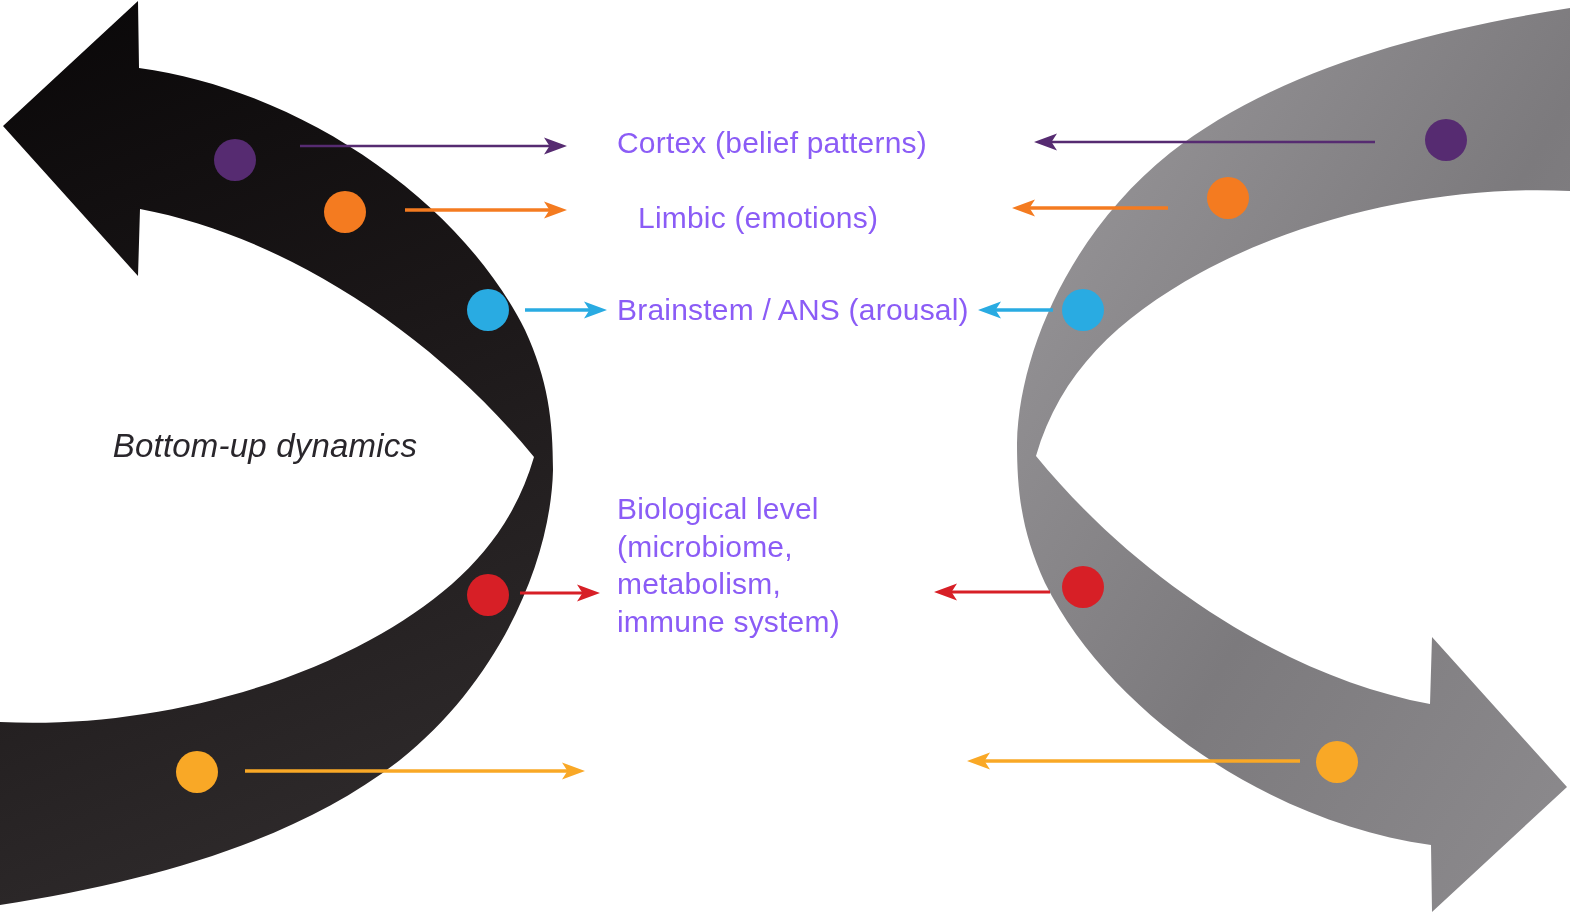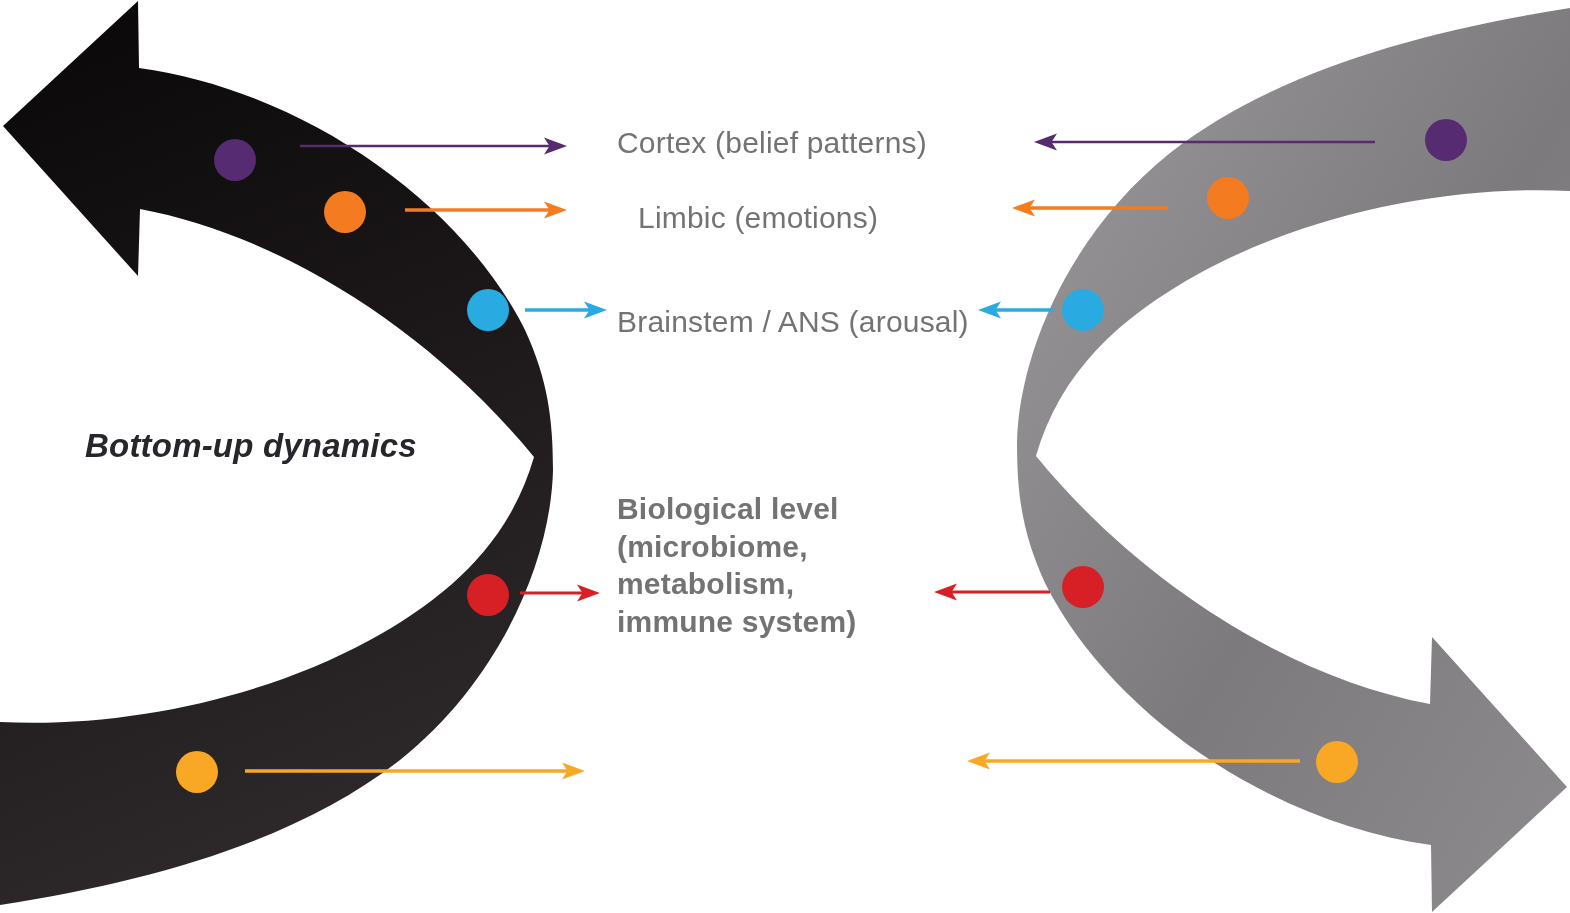--- a/index.html
+++ b/index.html
@@ -6,33 +6,34 @@
   #stage{
     position:relative;
     width:1570px;height:913px;
     background:#ffffff;
     overflow:hidden;
     font-family:"Liberation Sans", sans-serif;
   }
   #gfx{position:absolute;left:0;top:0;}
   .lbl{
     position:absolute;
-    color:#737373;
+    color:#8b5cf6;
     font-size:30px;
     line-height:36px;
     white-space:pre-line;
     letter-spacing:0.2px;
   }
   .lbl.multi{line-height:37.5px;}
   .title{
     position:absolute;
     width:360px;
+    text-align:center;
     color:#29262b;
     font-size:33px;
-    font-weight:bold;
+    font-weight:normal;
     font-style:italic;
     letter-spacing:0.2px;
   }
 </style>
 </head>
 <body>
 
 <div id="stage">
 
   <svg id="gfx" width="1570" height="913" viewBox="0 0 1570 913">
@@ -132,21 +133,21 @@
     </g>
   </svg>
 
   <div class="title" style="left:85px;top:427px;">Bottom-up dynamics</div>
 
 
   <div class="lbl" style="left:617px;top:125px;">Cortex (belief patterns)</div>
 
   <div class="lbl" style="left:617px;top:200px;margin-left:21px;">Limbic (emotions)</div>
 
-  <div class="lbl" style="left:617px;top:292px;margin-top:12px;">Brainstem / ANS (arousal)</div>
+  <div class="lbl" style="left:617px;top:292px;">Brainstem / ANS (arousal)</div>
 
-  <div class="lbl multi" style="left:617px;top:490px;font-weight:bold;">Biological level
+  <div class="lbl multi" style="left:617px;top:490px;">Biological level
 (microbiome,
 metabolism,
 immune system)</div>
 
 
 </div>
 
 </body></html>

